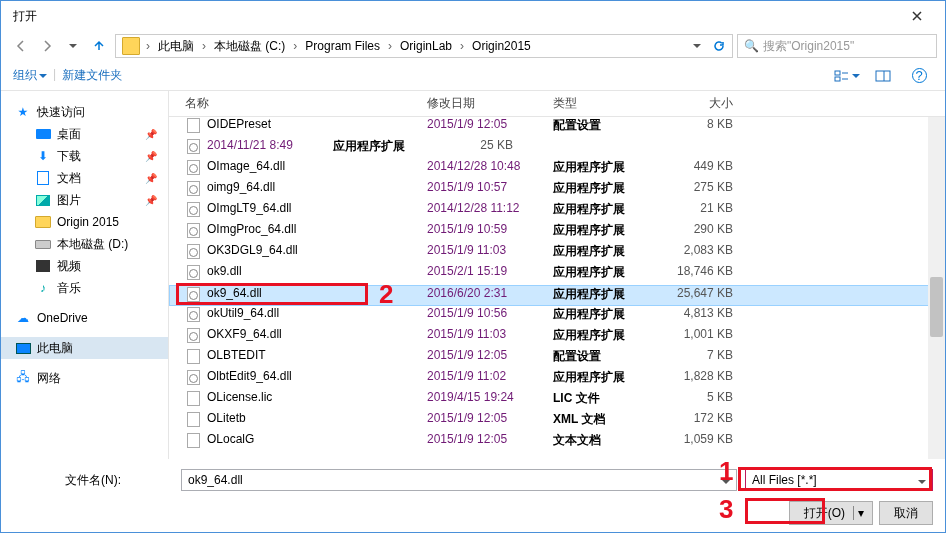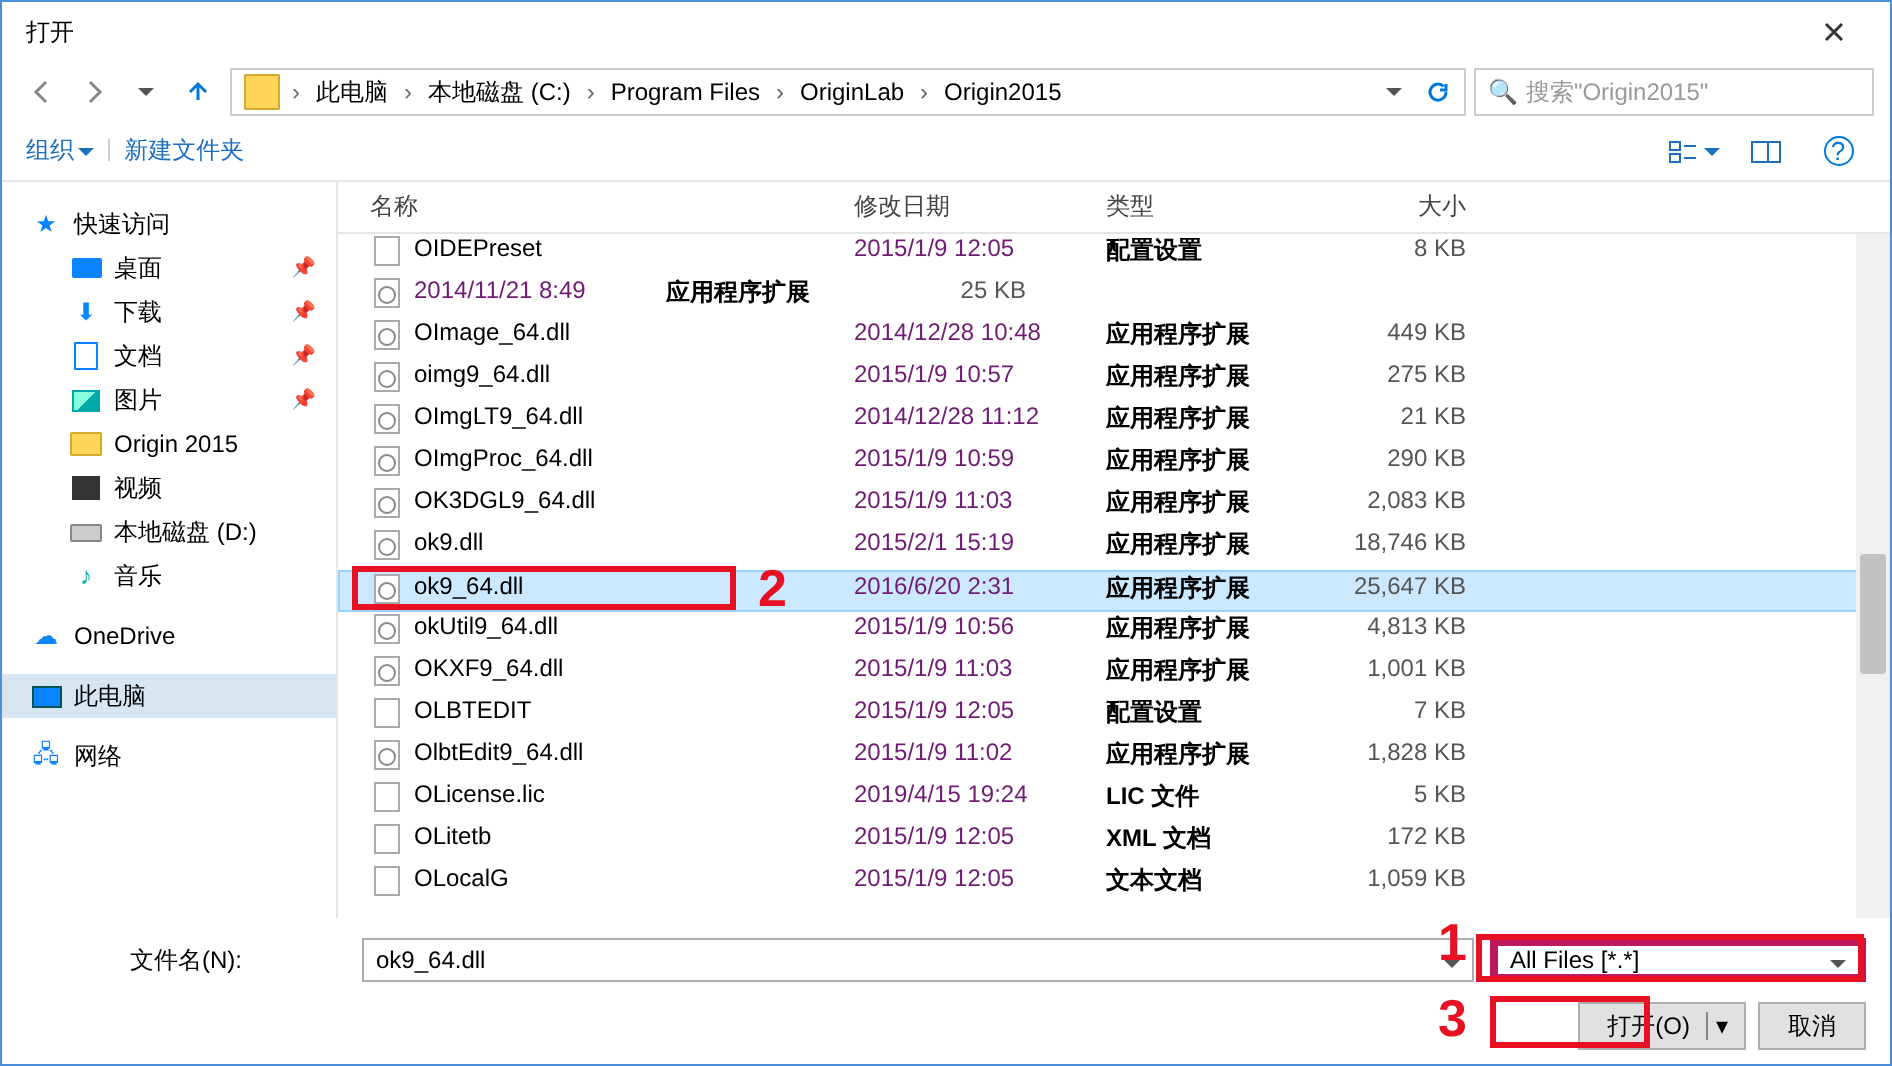--- a/index.html
+++ b/index.html
@@ -77,21 +77,21 @@
 
 .ann-box { position:absolute; border:3px solid #e81123; pointer-events:none; z-index:10; }
 .ann-num { position:absolute; color:#e81123; font-size:26px; font-weight:bold; z-index:10; font-family:Arial; }
 
 
 .bottom { padding:10px 12px; }
 .fn-row { display:flex; align-items:center; gap:8px; margin-bottom:10px; }
 .fn-label { width:160px; text-align:center; }
 .fn-input { flex:1; height:22px; border:1px solid #abadb3; padding:0 6px; display:flex; align-items:center; }
 .fn-input .dd { margin-left:auto; }
-.filter { width:188px; height:22px; border:4px solid #be185d; padding:0 6px; display:flex; align-items:center; }
+.filter { width:188px; height:22px; border:1px solid #be185d; padding:0 6px; display:flex; align-items:center; }
 .filter .dd { margin-left:auto; }
 .btn-row { display:flex; justify-content:flex-end; gap:6px; padding-right:0; }
 .pbtn { height:24px; border:1px solid #adadad; background:#e1e1e1; padding:0 14px; display:flex; align-items:center; cursor:pointer; }
 .pbtn.open { padding:0 8px 0 14px; }
 .pbtn .dd { border-left:1px solid #888; margin-left:8px; padding-left:4px; }
 
 .chev-down { display:inline-block; width:0; height:0; border-left:4px solid transparent; border-right:4px solid transparent; border-top:4px solid #555; }
 </style>
 </head>
 <body>
@@ -221,29 +221,29 @@
           <span class="pin">📌</span>
         </div>
       <div class="sb-item indent">
           <span class="ico">
             <span class="ico-folder"></span>
           </span>
           <span>Origin 2015</span>
         </div>
       <div class="sb-item indent">
           <span class="ico">
+            <span class="ico-drive"></span>
+          </span>
+          <span>本地磁盘 (D:)</span>
+        </div>
+      <div class="sb-item indent">
+          <span class="ico">
             <span class="ico-video"></span>
           </span>
           <span>视频</span>
-        </div>
-      <div class="sb-item indent">
-          <span class="ico">
-            <span class="ico-drive"></span>
-          </span>
-          <span>本地磁盘 (D:)</span>
         </div>
       <div class="sb-item indent">
           <span class="ico ico-music">♪</span>
           <span>音乐</span>
         </div>
     </div>
     <div class="sb-group">
       <div class="sb-item">
           <span class="ico ico-cloud">☁</span>
           <span>OneDrive</span>

